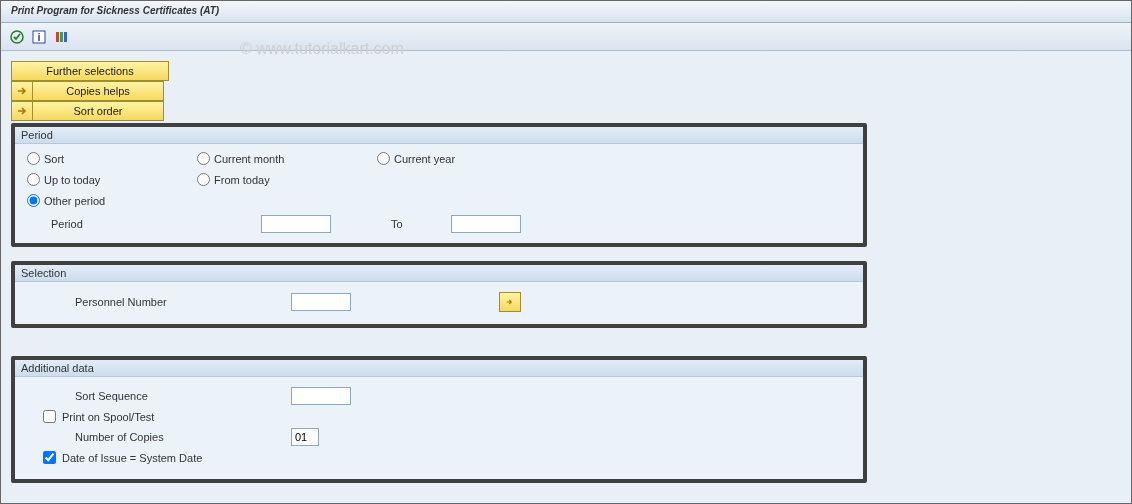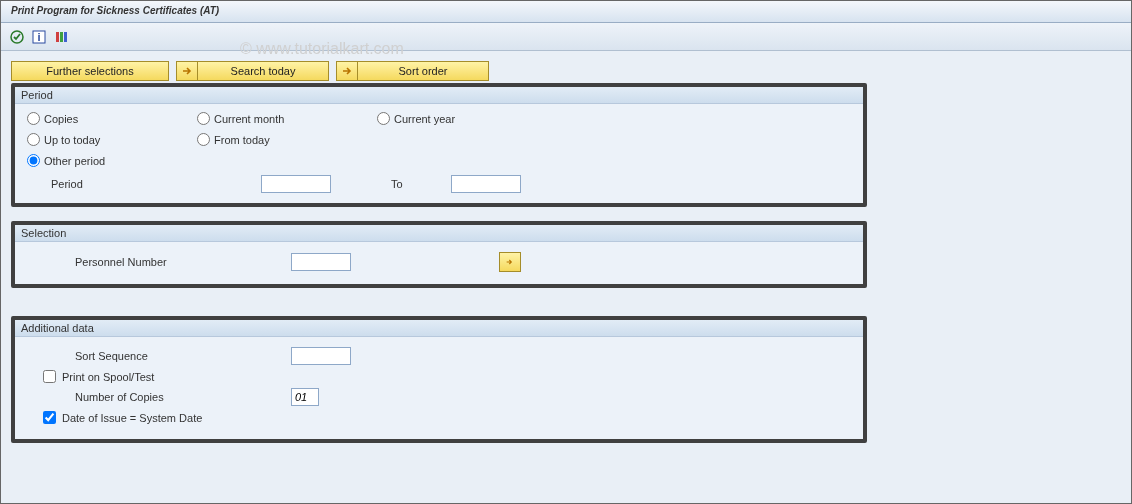--- a/index.html
+++ b/index.html
@@ -42,21 +42,21 @@
       color: #d0d0d0;
       font-size: 16px;
       font-weight: normal;
       pointer-events: none;
     }
     
     
     .content { padding: 10px; position: relative; }
     
     
-    .btnrow { display: flex; gap: 7px; margin-bottom: 2px; }
+    .btnrow { display: flex; gap: 0; margin-bottom: 2px; flex-direction: column; }
     .yellow-btn, .yellow-btn-arrow {
       background: linear-gradient(to bottom, #fff3a6, #f5d95e);
       border: 1px solid #a58d2a;
       padding: 3px 8px;
       height: 20px;
       display: inline-flex;
       align-items: center;
       justify-content: center;
       cursor: pointer;
       color: #222;
@@ -110,21 +110,21 @@
     .label-to { width: 50px; text-align: left; color: #333; }
     
     input[type="text"] {
       border: 1px solid #8EA8C8;
       background: #fff;
       height: 18px;
       padding: 1px 3px;
     }
     .inp-70 { width: 70px; }
     .inp-60 { width: 60px; }
-    .inp-28 { width: 28px; font-style: italic; }
+    .inp-28 { width: 28px; }
     
     .sel-row {
       display: flex;
       align-items: center;
       gap: 10px;
       margin: 2px 0;
     }
     .sel-label { width: 254px; color: #333; padding-left: 48px; }
     .sel-gap { width: 128px; }
     
@@ -170,39 +170,39 @@
 <div class="content">
 
   <div class="btnrow">
     <button class="yellow-btn">Further selections</button>
     <span style="display:flex">
       <button class="yellow-btn-arrow">
         <svg width="12" height="10" viewBox="0 0 12 10">
             <path d="M1 5 L8 5 M5 2 L8 5 L5 8" stroke="#b87400" stroke-width="1.6" fill="none"></path>
           </svg>
       </button>
-      <button class="yellow-btn" style="width:132px">Search today</button>
+      <button class="yellow-btn" style="width:132px">Copies helps</button>
     </span>
     <span style="display:flex">
       <button class="yellow-btn-arrow">
         <svg width="12" height="10" viewBox="0 0 12 10">
             <path d="M1 5 L8 5 M5 2 L8 5 L5 8" stroke="#b87400" stroke-width="1.6" fill="none"></path>
           </svg>
       </button>
       <button class="yellow-btn" style="width:132px">Sort order</button>
     </span>
   </div>
 
   <div class="groupbox" style="width:856px">
     <div class="groupbox-title">Period</div>
     <div class="groupbox-body">
       <div class="radio-grid">
         <label>
             <input type="radio" name="period" style=""> 
-            <span>Copies</span>
+            <span>Sort</span>
           </label>
         <label>
             <input type="radio" name="period" style=""> 
             <span>Current month</span>
           </label>
         <label>
             <input type="radio" name="period" style=""> 
             <span>Current year</span>
           </label>
         <label>

